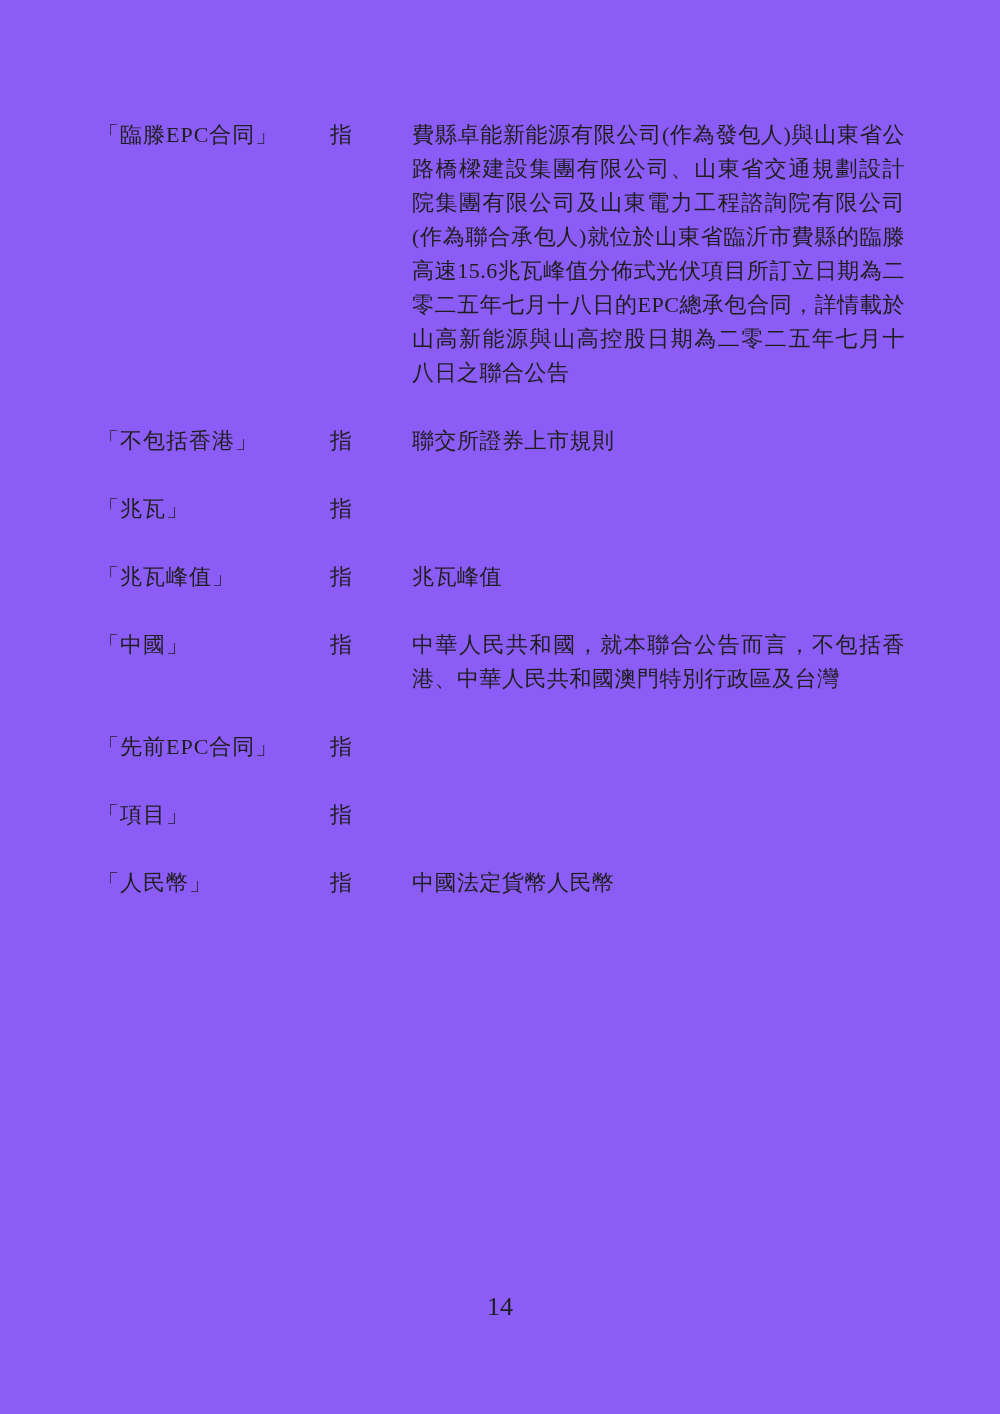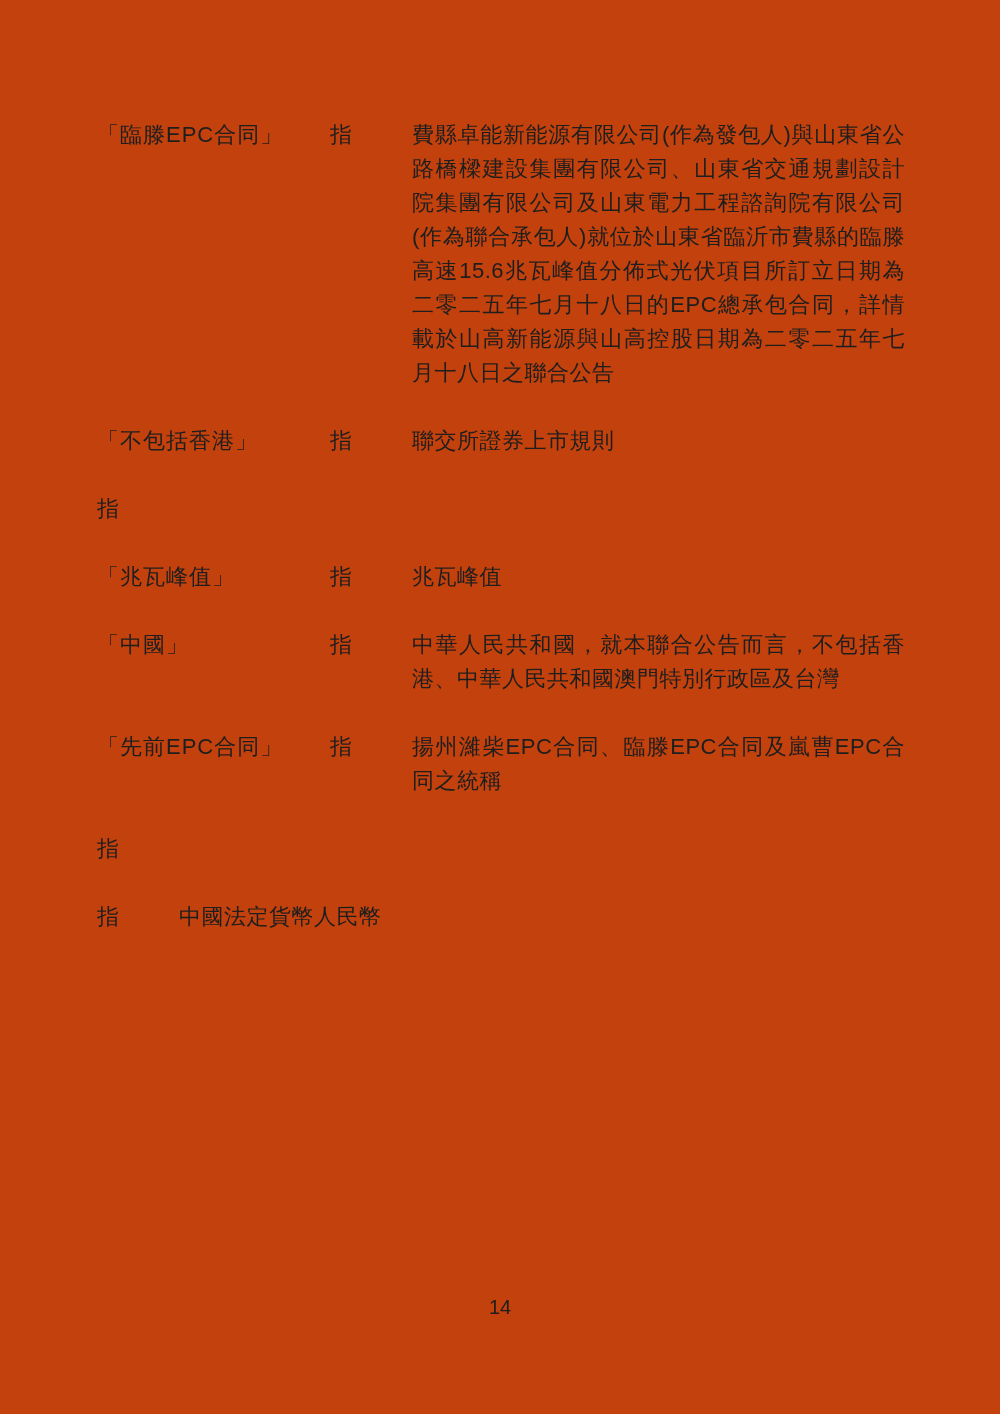--- a/index.html
+++ b/index.html
@@ -5,22 +5,22 @@
   html, body {
     margin: 0;
     padding: 0;
     background: #e8e8e8;
   }
   .page {
     position: relative;
     width: 1000px;
     height: 1414px;
     margin: 0 auto;
-    background: #c2410c;
-    font-family: Liberation Sans, sans-serif;
+    background: #8b5cf6;
+    font-family: Liberation Serif, serif;
     color: #1e1e1e;
     overflow: hidden;
   }
   .content {
     position: absolute;
     left: 97px;
     top: 118px;
     width: 808px;
   }
   .entry {
@@ -45,21 +45,21 @@
     text-justify: inter-character;
     letter-spacing: 0.5px;
     margin-left: 32px;
   }
   .page-number {
     position: absolute;
     top: 1292px;
     left: 0;
     width: 100%;
     text-align: center;
-    font-size: 20px;
+    font-size: 26px;
     line-height: 30px;
   }
 </style>
 </head>
 <body>
 
 <div class="page">
   <div class="content">
 
     <div class="entry">
@@ -68,46 +68,48 @@
       <div class="definition">費縣卓能新能源有限公司(作為發包人)與山東省公路橋樑建設集團有限公司、山東省交通規劃設計院集團有限公司及山東電力工程諮詢院有限公司(作為聯合承包人)就位於山東省臨沂市費縣的臨滕高速15.6兆瓦峰值分佈式光伏項目所訂立日期為二零二五年七月十八日的EPC總承包合同，詳情載於山高新能源與山高控股日期為二零二五年七月十八日之聯合公告</div>
     </div>
 
     <div class="entry">
       <div class="term">「不包括香港」</div>
       <div class="connector">指</div>
       <div class="definition">聯交所證券上市規則</div>
     </div>
 
     <div class="entry">
+      <div class="term">「兆瓦」</div>
       <div class="connector">指</div>
     </div>
 
     <div class="entry">
       <div class="term">「兆瓦峰值」</div>
       <div class="connector">指</div>
       <div class="definition">兆瓦峰值</div>
     </div>
 
     <div class="entry">
       <div class="term">「中國」</div>
       <div class="connector">指</div>
       <div class="definition">中華人民共和國，就本聯合公告而言，不包括香港、中華人民共和國澳門特別行政區及台灣</div>
     </div>
 
     <div class="entry">
       <div class="term">「先前EPC合同」</div>
       <div class="connector">指</div>
-      <div class="definition">揚州濰柴EPC合同、臨滕EPC合同及嵐曹EPC合同之統稱</div>
     </div>
 
     <div class="entry">
+      <div class="term">「項目」</div>
       <div class="connector">指</div>
     </div>
 
     <div class="entry">
+      <div class="term">「人民幣」</div>
       <div class="connector">指</div>
       <div class="definition">中國法定貨幣人民幣</div>
     </div>
 
   </div>
 
   <div class="page-number">14</div>
 </div>
 
 </body></html>

